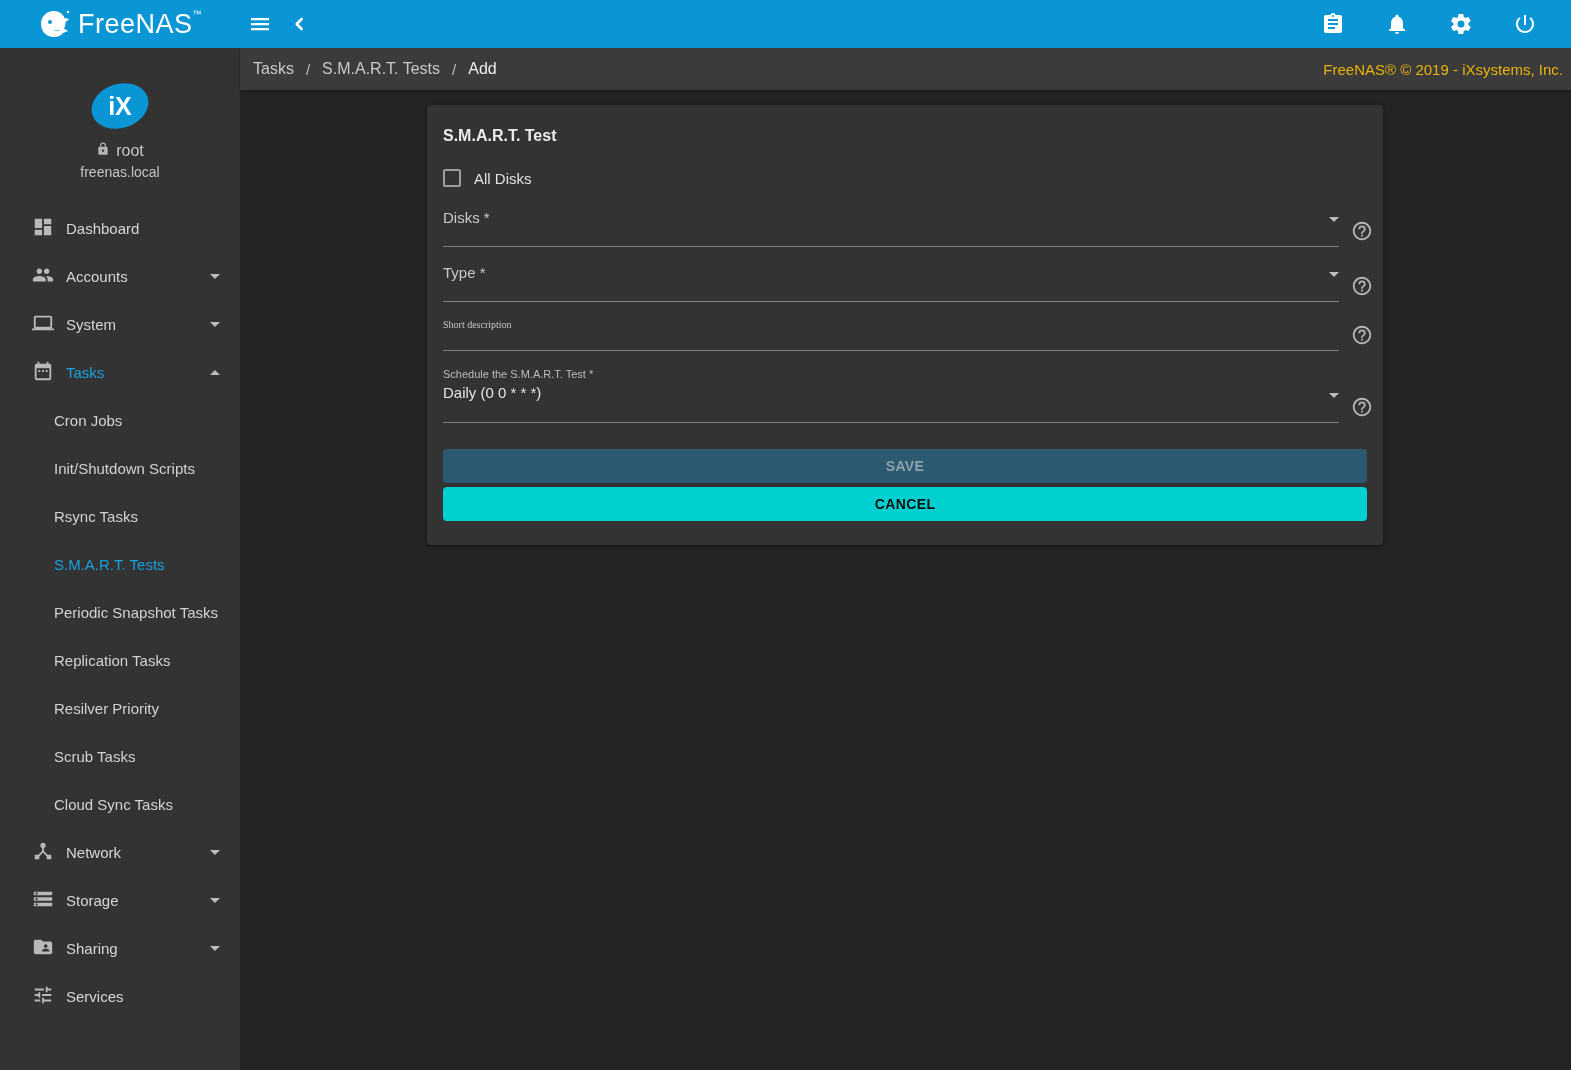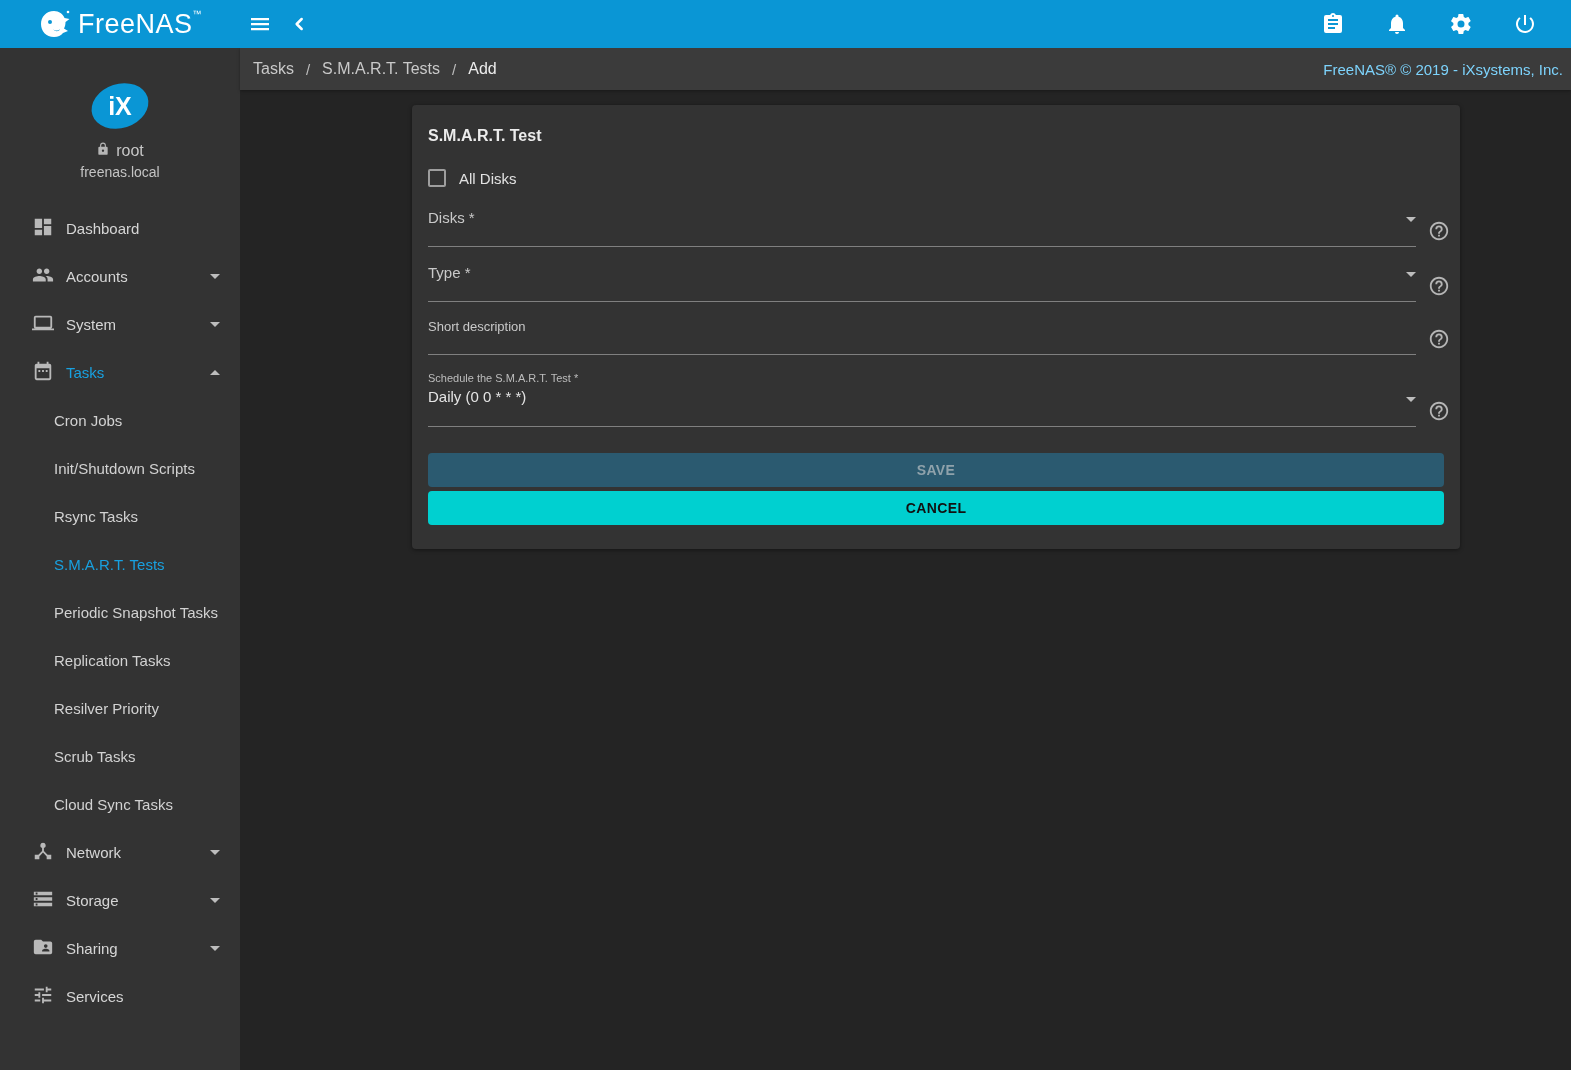--- a/index.html
+++ b/index.html
@@ -20,21 +20,21 @@
   .tb-spacer { flex:1; }
   .tb-right { display:flex; align-items:center; gap:24px; padding-right:26px; }
 
   
   .crumbbar { position:absolute; top:48px; left:240px; right:0; height:42px;
     background:#3b3b3b; display:flex; align-items:center; padding:0 8px 0 13px;
     box-shadow:0 1px 3px rgba(0,0,0,.35); z-index:4; }
   .crumb { color:#c9c9c9; font-size:16px; cursor:pointer; }
   .crumb-sep { color:#bdbdbd; font-size:15px; margin:0 12px; }
   .crumb-last { color:#ececec; font-size:16px; }
-  .copyright { margin-left:auto; color:#7dd3fc; font-size:15px; }
+  .copyright { margin-left:auto; color:#eab308; font-size:15px; }
 
   
   .sidebar { position:absolute; top:48px; left:0; width:240px; bottom:0;
     background:#333333; overflow:hidden; z-index:3; }
   .sidebar-user { height:156px; padding-top:36px; text-align:center; color:#c7c7c7; }
   .ix-logo { width:58px; height:44px; margin:0 auto; background:#0a96d5; border-radius:50%;
     transform:rotate(-18deg); display:flex; align-items:center; justify-content:center; }
   .ix-logo span { transform:rotate(18deg); color:#fff; font-size:25px; font-weight:bold; }
   .user-line { margin-top:14px; font-size:16px; color:#c7c7c7; display:flex;
     align-items:center; justify-content:center; gap:6px; }
@@ -47,38 +47,38 @@
   .nav-arrow { margin-left:auto; margin-right:20px; width:0; height:0;
     border-left:5px solid transparent; border-right:5px solid transparent; }
   .arrow-down { border-top:5px solid #bdbdbd; }
   .arrow-up { border-bottom:5px solid #bdbdbd; }
   .nav-sub { height:48px; display:flex; align-items:center; padding-left:54px;
     cursor:pointer; color:#d2d2d2; font-size:15px; }
   .active-blue { color:#18a1e0 !important; }
 
   
   .main { position:absolute; top:90px; left:240px; right:0; bottom:0; background:#242424; }
-  .card { position:absolute; left:172px; top:15px; width:1048px; background:#333333;
+  .card { position:absolute; left:187px; top:15px; width:956px; background:#333333;
     border-radius:4px; box-shadow:0 1px 4px rgba(0,0,0,.45); padding:16px 0 24px; }
   .card-title { margin:6px 16px 0; color:#ececec; font-size:16px; font-weight:bold; }
   .checkbox-row { margin:24px 16px 22px; display:flex; align-items:center; gap:13px; cursor:pointer; }
   .checkbox { width:18px; height:18px; border:2px solid #9e9e9e; border-radius:2px; background:transparent; }
   .checkbox-label { color:#e2e2e2; font-size:15px; }
 
   .field-row { display:flex; align-items:flex-end; margin:0 10px 17px 16px; }
   .field { flex:1; border-bottom:1px solid #808080; padding-bottom:20px;
     display:flex; align-items:flex-end; justify-content:space-between; cursor:pointer; }
   .field-label { color:#c9c9c9; font-size:15px; }
   .caret { width:0; height:0; border-left:5px solid transparent;
     border-right:5px solid transparent; border-top:5px solid #bdbdbd; margin-bottom:4px; }
   .help-btn { width:22px; height:22px; margin-left:12px; margin-bottom:5px;
     color:#b5b5b5; cursor:pointer; flex:0 0 22px; }
   .help-btn svg { display:block; }
   .field input { background:transparent; border:none; outline:none; width:100%;
-    color:#fef9c3; font-size:13px; font-family:Liberation Sans, sans-serif; padding:0; }
+    color:#fef9c3; font-size:10px; font-family:Liberation Serif, serif; padding:0; }
   .field input::placeholder { color:#c9c9c9; opacity:1; }
   .small-label { font-size:11px; color:#bdbdbd; margin-bottom:4px; }
   .field-value { font-size:15px; color:#e4e4e4; }
 
   .button-row { margin:26px 16px 0; display:flex; gap:4px;flex-direction:column; }
   .btn { height:34px; padding:0 17px; border:none; border-radius:4px; font-size:14px;
     font-weight:bold; letter-spacing:.4px; font-family:inherit; cursor:pointer; }
   .btn-save { background:#2b5a70; color:#8fa2ab; cursor:default; }
   .btn-cancel { background:#00d0d0; color:#111; }
 </style>

